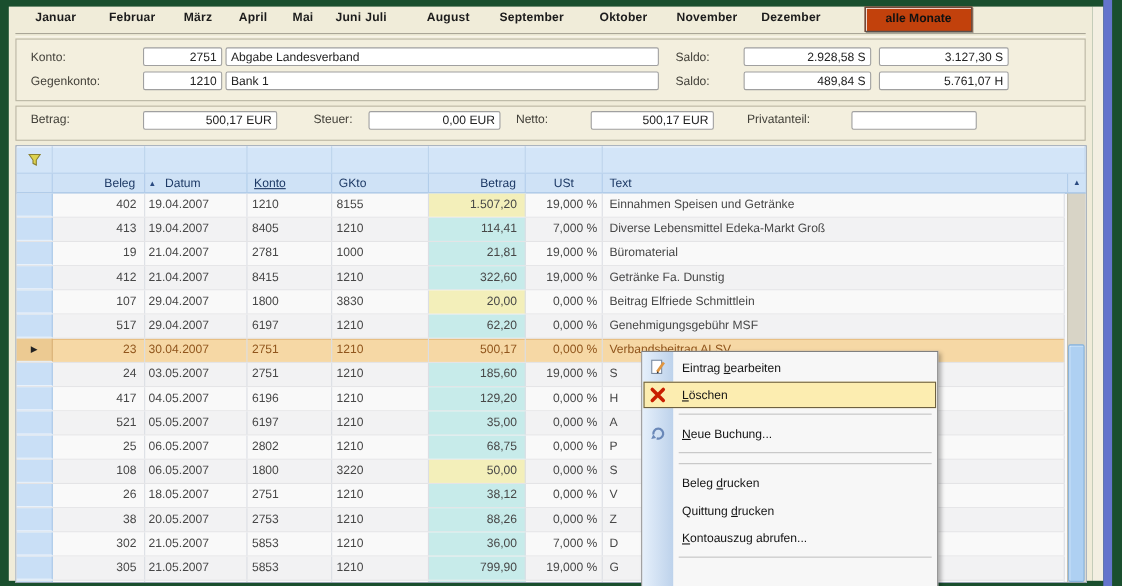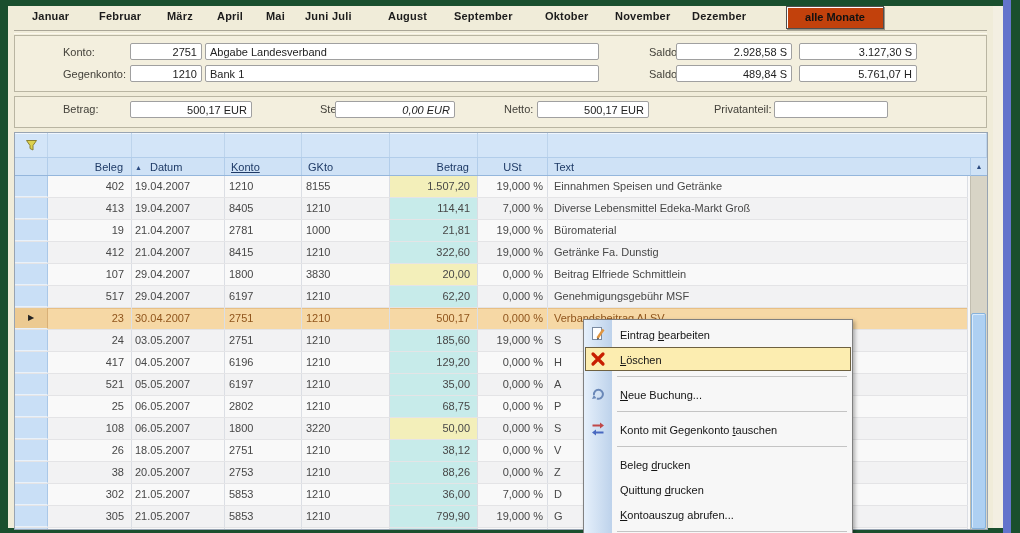--- a/index.html
+++ b/index.html
@@ -15,21 +15,21 @@
   .tab{position:absolute;top:4px;font-size:11px;font-weight:700;color:#1c1c1c;letter-spacing:.2px;}
   .tab-active{position:absolute;left:778px;top:0px;width:96px;height:21px;line-height:21px;text-align:center;
       background:#c2410c;border:1px solid #4f4f4f;box-shadow:inset 1px 1px 0 #ffffff,1px 1px 0 #9a9689;
       font-weight:700;color:#111;}
   .tabline{position:absolute;left:6px;top:24px;width:973px;height:2px;
       border-top:1px solid #aaa697;border-bottom:1px solid #fbf8ee;}
   
   .panel{position:absolute;background:#f3efde;border:1px solid #b9b5a2;}
   #panel-accounts{left:6px;top:29px;width:971px;height:55px;}
   #panel-amounts{left:6px;top:90px;width:971px;height:30px;}
-  .lbl{position:absolute;color:#43413a;margin-left:35px;}
+  .lbl{position:absolute;color:#43413a;}
   .inp{position:absolute;height:17px;background:#fff;border:1px solid #a0a0a0;border-radius:2px;
        font-family:"Liberation Sans",sans-serif;font-size:11px;color:#222;padding:0 4px;box-sizing:border-box;}
   .inp.r{text-align:right;}
   
   #grid{position:absolute;left:6px;top:126px;width:972px;height:396px;
         border:1px solid #98a4b2;background:#f9f9f9;overflow:hidden;}
   .frow,.hrow{display:flex;box-sizing:border-box;}
   .frow{height:25px;background:#d3e5f8;border-bottom:1px solid #b2cdea;}
   .fcell{box-sizing:border-box;border-right:1px solid #bdd4ec;box-shadow:inset 0 1px 0 rgba(255,255,255,.65);
          display:flex;align-items:center;justify-content:center;}
@@ -114,21 +114,21 @@
     <input class="inp r" style="left: 122px; top: 59px; width: 72px;" readonly="" value="1210">
     <input class="inp" style="left: 197px; top: 59px; width: 394px;" readonly="" value="Bank 1">
     <div class="lbl" style="left:606px;top:62px;">Saldo:</div>
     <input class="inp r" style="left: 668px; top: 59px; width: 116px;" readonly="" value="489,84 S">
     <input class="inp r" style="left: 791px; top: 59px; width: 118px;" readonly="" value="5.761,07 H">
 
     <div class="panel" id="panel-amounts"></div>
     <div class="lbl" style="left:20px;top:97px;">Betrag:</div>
     <input class="inp r" style="left: 122px; top: 95px; width: 122px;" readonly="" value="500,17 EUR">
     <div class="lbl" style="left:277px;top:97px;">Steuer:</div>
-    <input class="inp r" style="left: 327px; top: 95px; width: 120px; font-style: italic;" readonly="" value="0,00 EUR">
+    <input class="inp r" style="left: 327px; top: 95px; width: 120px;" readonly="" value="0,00 EUR">
     <div class="lbl" style="left:461px;top:97px;">Netto:</div>
     <input class="inp r" style="left: 529px; top: 95px; width: 112px;" readonly="" value="500,17 EUR">
     <div class="lbl" style="left:671px;top:97px;">Privatanteil:</div>
     <input class="inp r" style="left: 766px; top: 95px; width: 114px;" readonly="" value="">
 
     <div id="grid">
       <div class="frow" id="filterrow">
           <div class="fcell c-sel">
             <span>
               <svg width="13" height="13" viewBox="0 0 13 13">
@@ -359,31 +359,20 @@
           <div class="mi">
             <span class="micon">
               <svg width="16" height="16" viewBox="0 0 16 16">
                 <path d="M4 9 a4.5 4.5 0 1 1 3 3.5" fill="none" stroke="#6a88b8" stroke-width="2"></path>
                 <path d="M2 13 l4.5 -0.8 -2.6 -3.2 z" fill="#6a88b8"></path>
               </svg>
             </span>
             <span class="mtext"><u>N</u>eue Buchung...</span>
           </div>
           <div class="msep"></div>
-          <div class="mi">
-            <span class="micon">
-              <svg width="16" height="16" viewBox="0 0 16 16">
-                <path d="M2.5 4.5 H11" stroke="#c04848" stroke-width="2"></path>
-                <path d="M10 1.5 L14 4.5 L10 7.5 z" fill="#c04848"></path>
-                <path d="M13.5 11.5 H5" stroke="#4868c0" stroke-width="2"></path>
-                <path d="M6 8.5 L2 11.5 L6 14.5 z" fill="#4868c0"></path>
-              </svg>
-            </span>
-            <span class="mtext">Konto mit Gegenkonto <u>t</u>auschen</span>
-          </div>
           <div class="msep"></div>
           <div class="mi">
             <span class="mtext">Beleg <u>d</u>rucken</span>
           </div>
           <div class="mi">
             <span class="mtext">Quittung <u>d</u>rucken</span>
           </div>
           <div class="mi">
             <span class="mtext"><u>K</u>ontoauszug abrufen...</span>
           </div>

